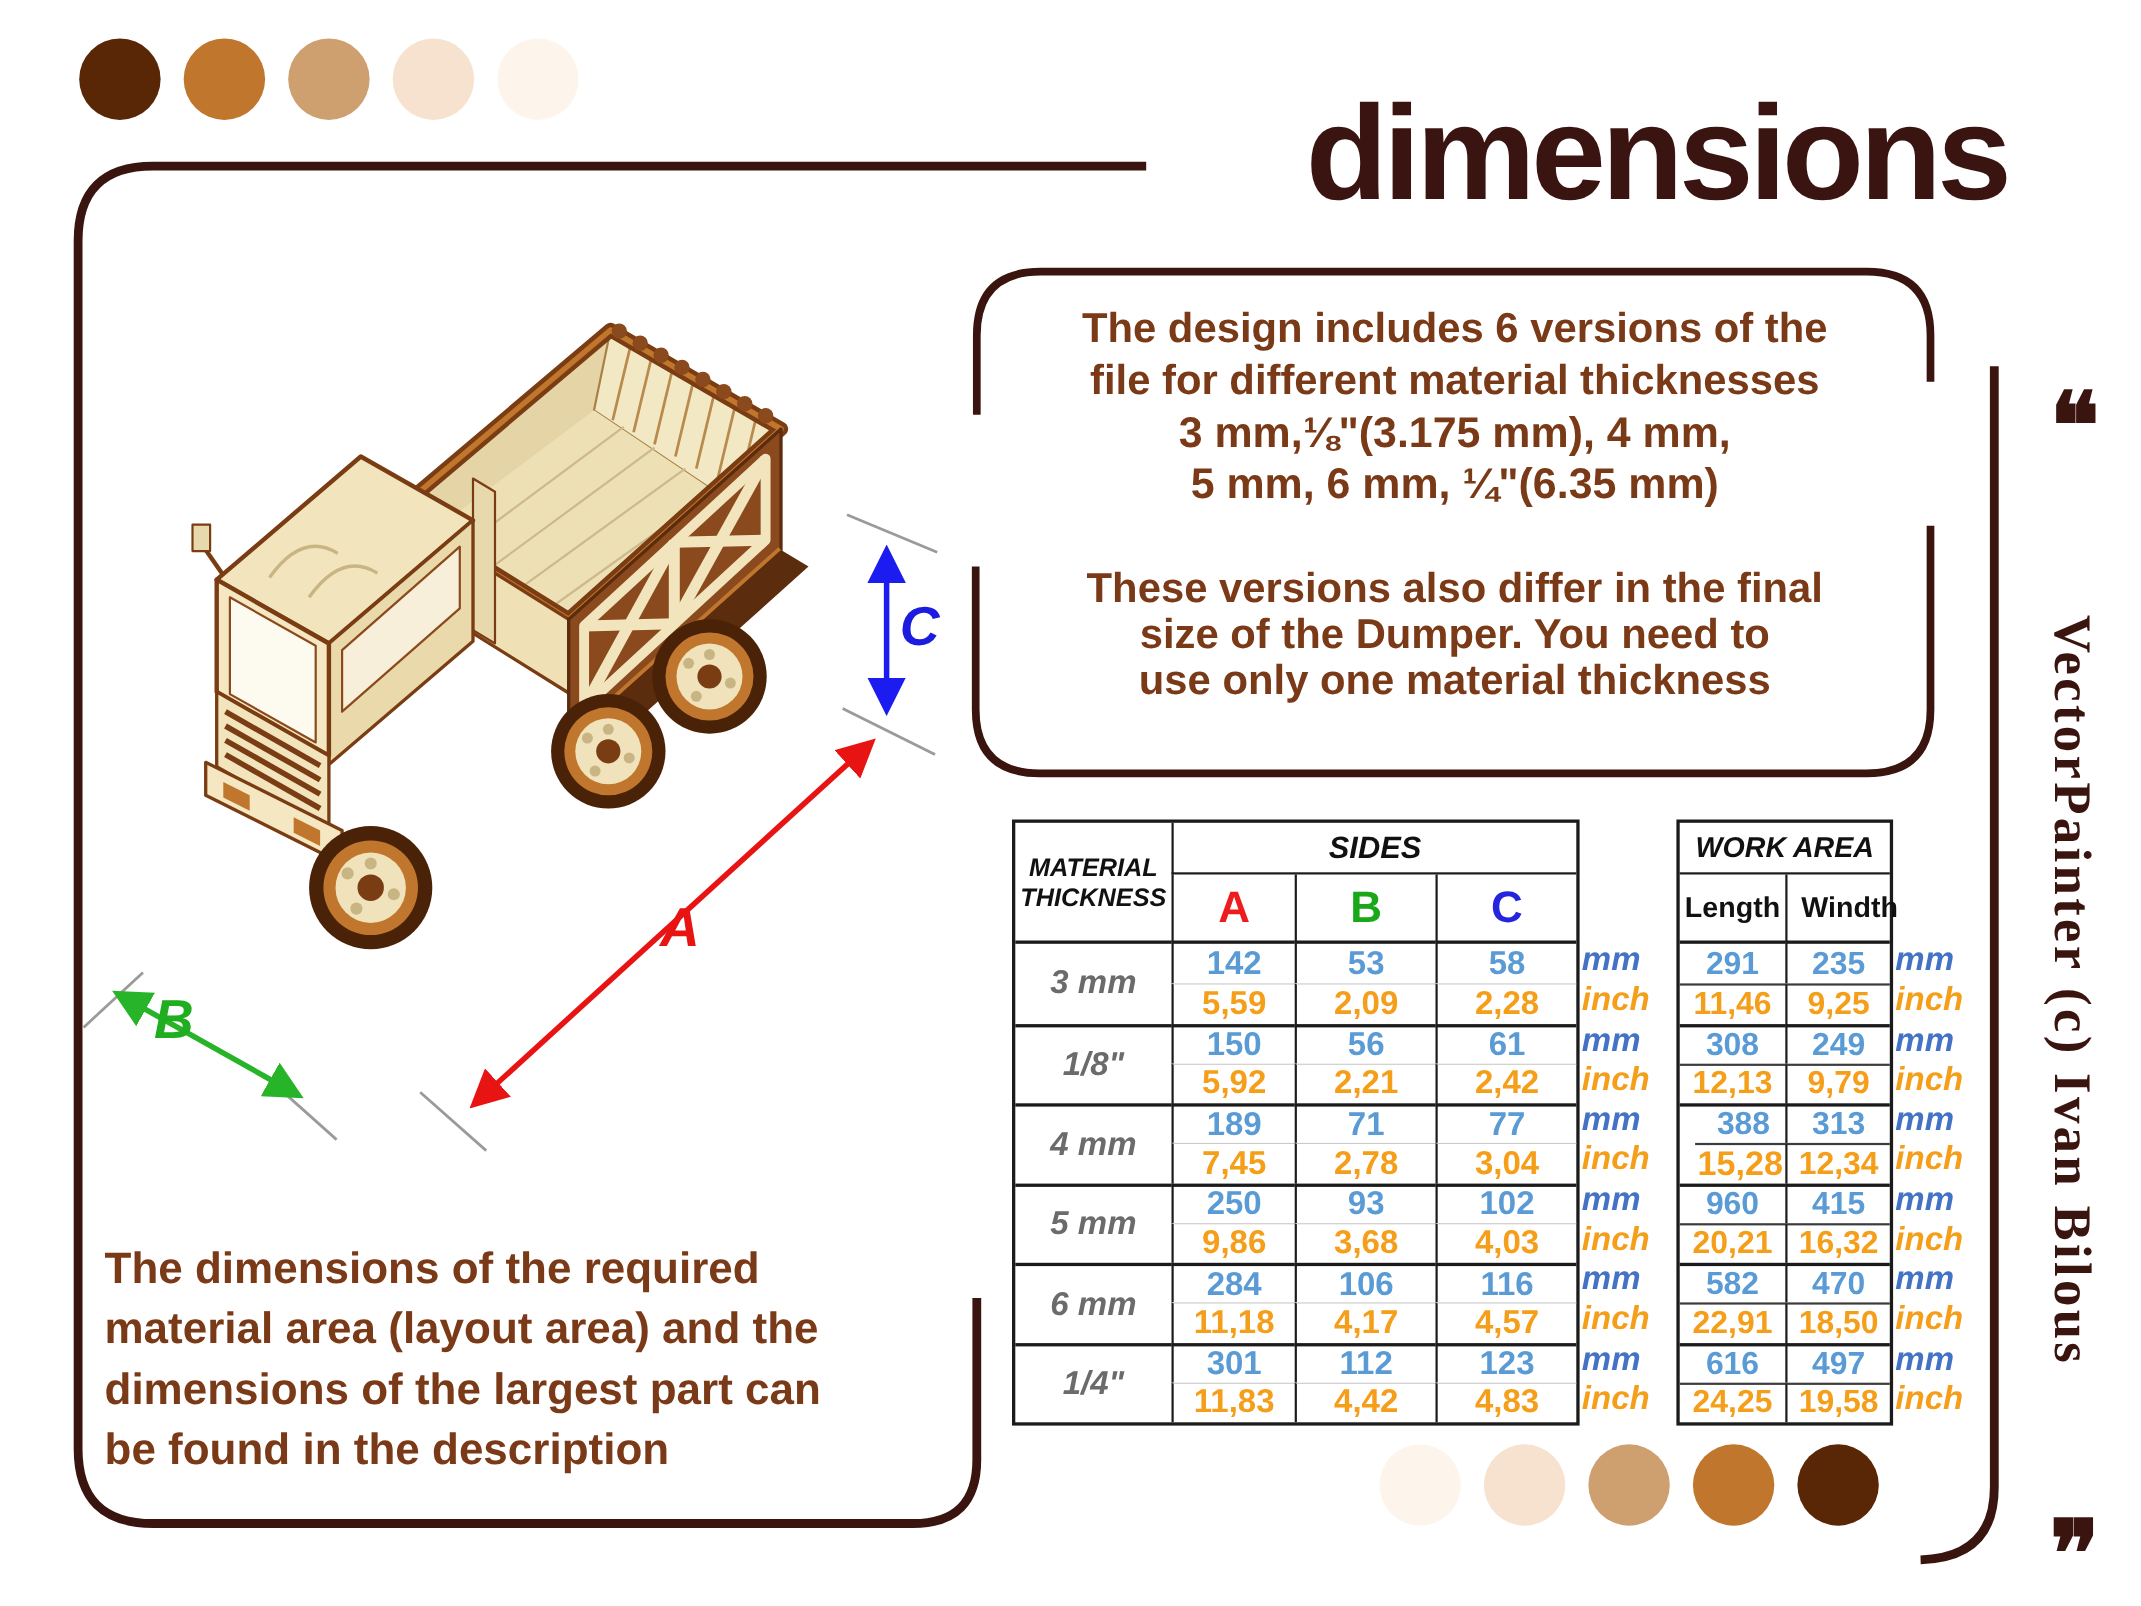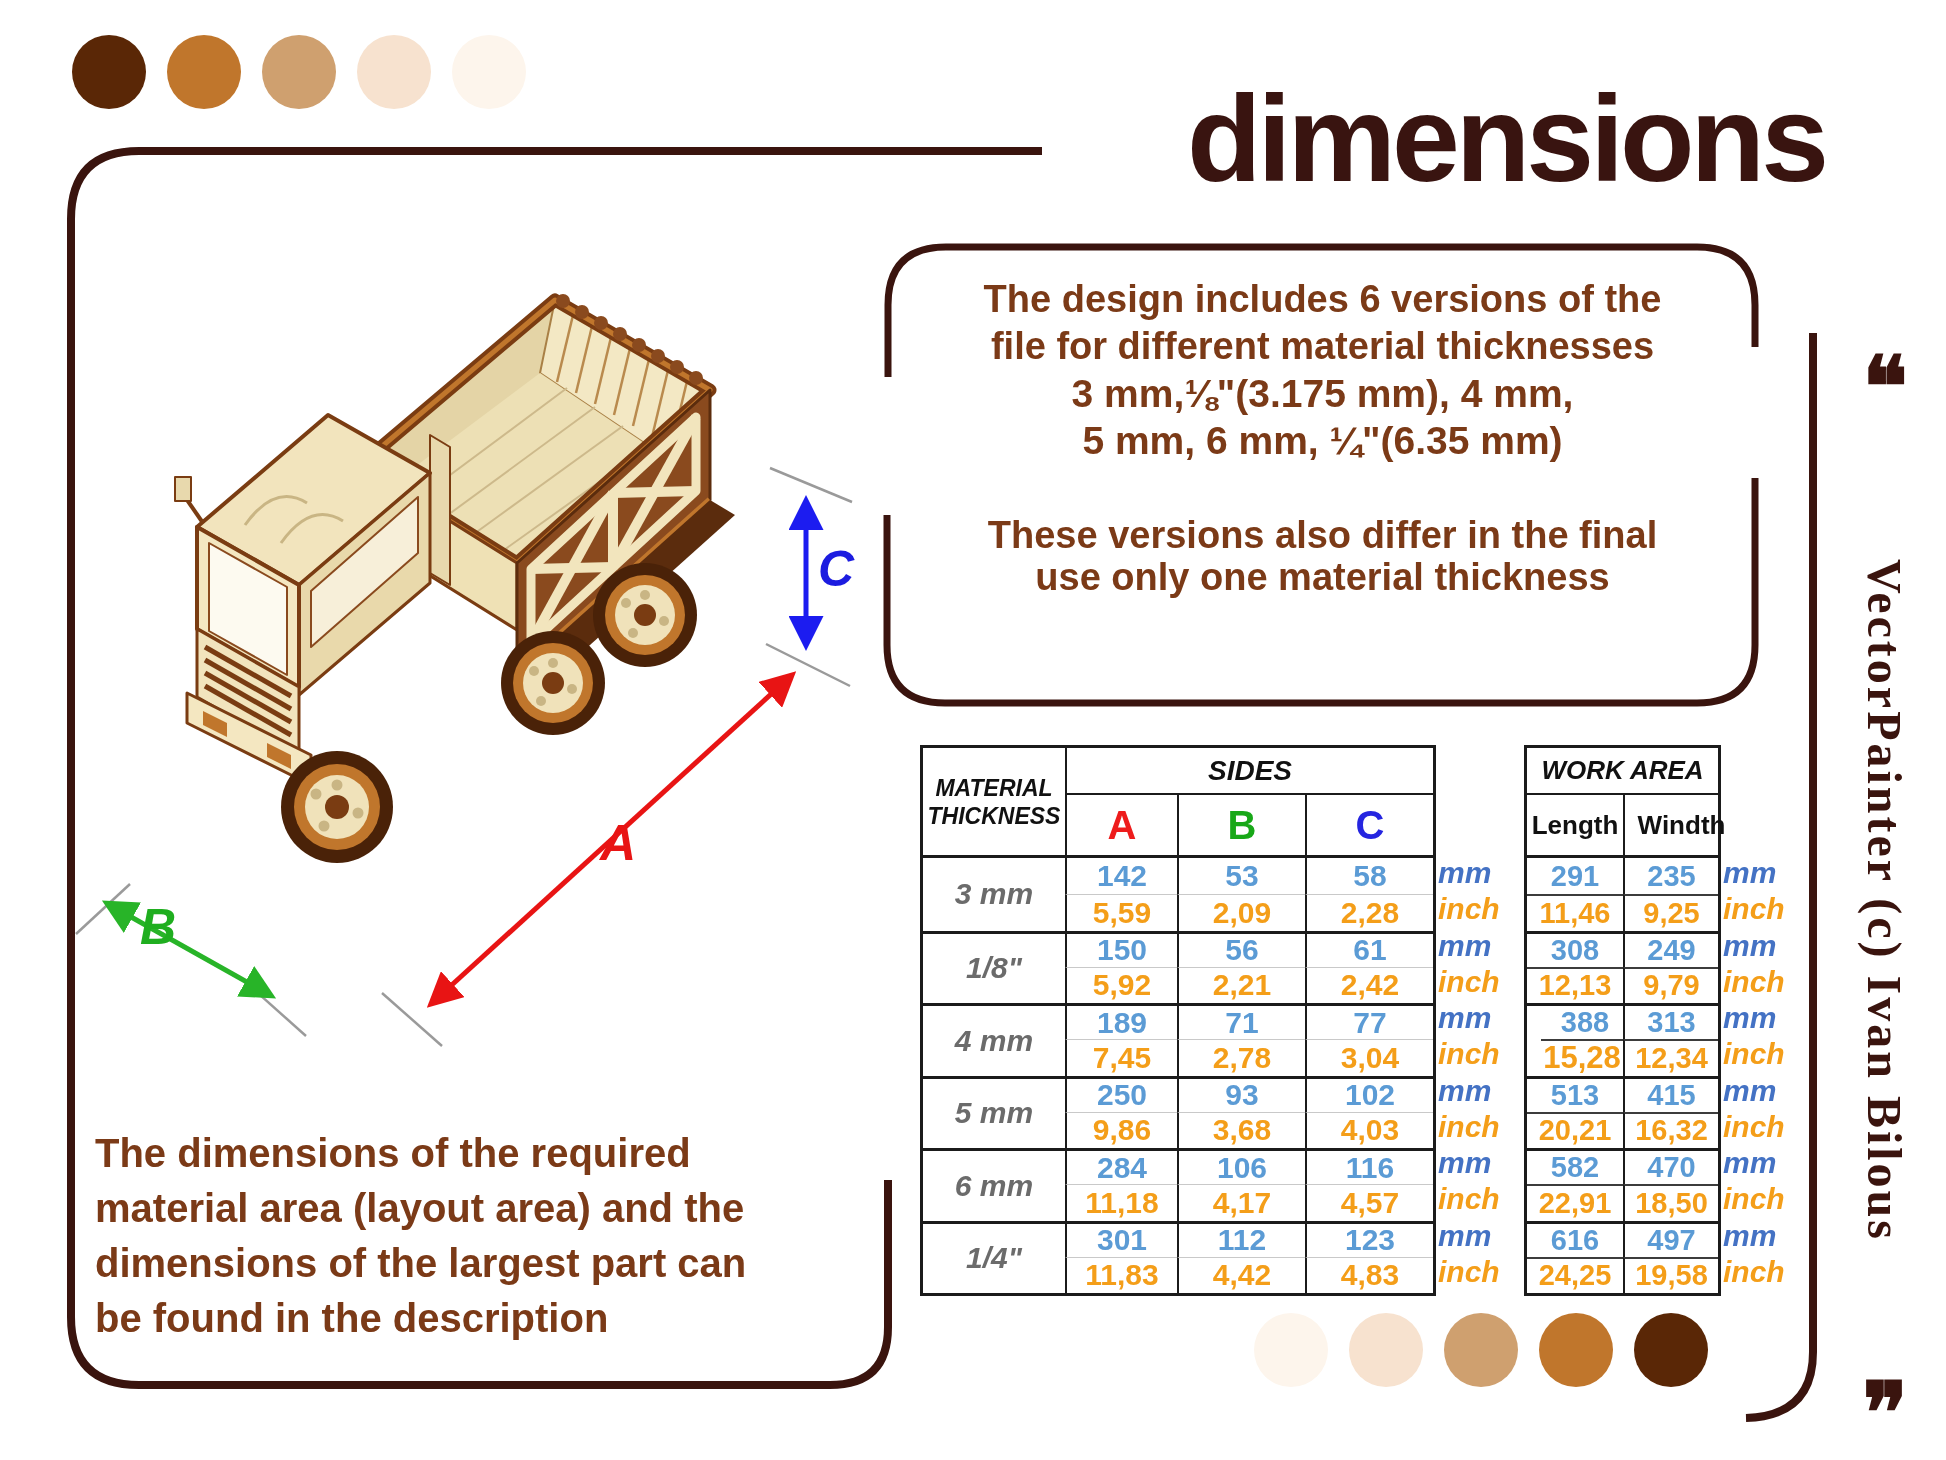--- a/index.html
+++ b/index.html
@@ -223,20 +223,21 @@
 
   <div class="parbox box1">
     <div>The design includes 6 versions of the</div>
     <div>file for different material thicknesses</div>
     <div class="frac-line">3 mm,⅛"(3.175 mm), 4 mm,</div>
     <div class="frac-line">5 mm, 6 mm, ¼"(6.35 mm)</div>
   </div>
 
   <div class="parbox box2">
     <div>These versions also differ in the final</div>
+    <div>size of the Dumper. You need to</div>
     <div>use only one material thickness</div>
   </div>
 
   <div class="bottom-text">
     <div>The dimensions of the required</div>
     <div>material area (layout area) and the</div>
     <div>dimensions of the largest part can</div>
     <div>be found in the description</div>
   </div>
 
@@ -301,21 +302,21 @@
       <div class="cell val val-inch sub-sep-work" style="grid-area: 4 / 1; font-size: 29px;">11,46</div>
       <div class="cell val val-inch vl sub-sep-work" style="grid-area: 4 / 2; font-size: 29px;">9,25</div>
       <div class="cell val val-mm gt" style="grid-area: 5 / 1; font-size: 29px;">308</div>
       <div class="cell val val-mm vl gt" style="grid-area: 5 / 2; font-size: 29px;">249</div>
       <div class="cell val val-inch sub-sep-work" style="grid-area: 6 / 1; font-size: 29px;">12,13</div>
       <div class="cell val val-inch vl sub-sep-work" style="grid-area: 6 / 2; font-size: 29px;">9,79</div>
       <div class="cell val val-mm gt" style="grid-area: 7 / 1; font-size: 29px; padding-left: 20px;">388</div>
       <div class="cell val val-mm vl gt" style="grid-area: 7 / 2; font-size: 29px;">313</div>
       <div class="cell val val-inch sub-sep-work" style="grid-area: 8 / 1; font-size: 31px; margin-left: 14px;">15,28</div>
       <div class="cell val val-inch vl sub-sep-work" style="grid-area: 8 / 2; font-size: 29px;">12,34</div>
-      <div class="cell val val-mm gt" style="grid-area: 9 / 1; font-size: 29px;">513</div>
+      <div class="cell val val-mm gt" style="grid-area: 9 / 1; font-size: 29px;">960</div>
       <div class="cell val val-mm vl gt" style="grid-area: 9 / 2; font-size: 29px;">415</div>
       <div class="cell val val-inch sub-sep-work" style="grid-area: 10 / 1; font-size: 29px;">20,21</div>
       <div class="cell val val-inch vl sub-sep-work" style="grid-area: 10 / 2; font-size: 29px;">16,32</div>
       <div class="cell val val-mm gt" style="grid-area: 11 / 1; font-size: 29px;">582</div>
       <div class="cell val val-mm vl gt" style="grid-area: 11 / 2; font-size: 29px;">470</div>
       <div class="cell val val-inch sub-sep-work" style="grid-area: 12 / 1; font-size: 29px;">22,91</div>
       <div class="cell val val-inch vl sub-sep-work" style="grid-area: 12 / 2; font-size: 29px;">18,50</div>
       <div class="cell val val-mm gt" style="grid-area: 13 / 1; font-size: 29px;">616</div>
       <div class="cell val val-mm vl gt" style="grid-area: 13 / 2; font-size: 29px;">497</div>
       <div class="cell val val-inch sub-sep-work" style="grid-area: 14 / 1; font-size: 29px;">24,25</div>

